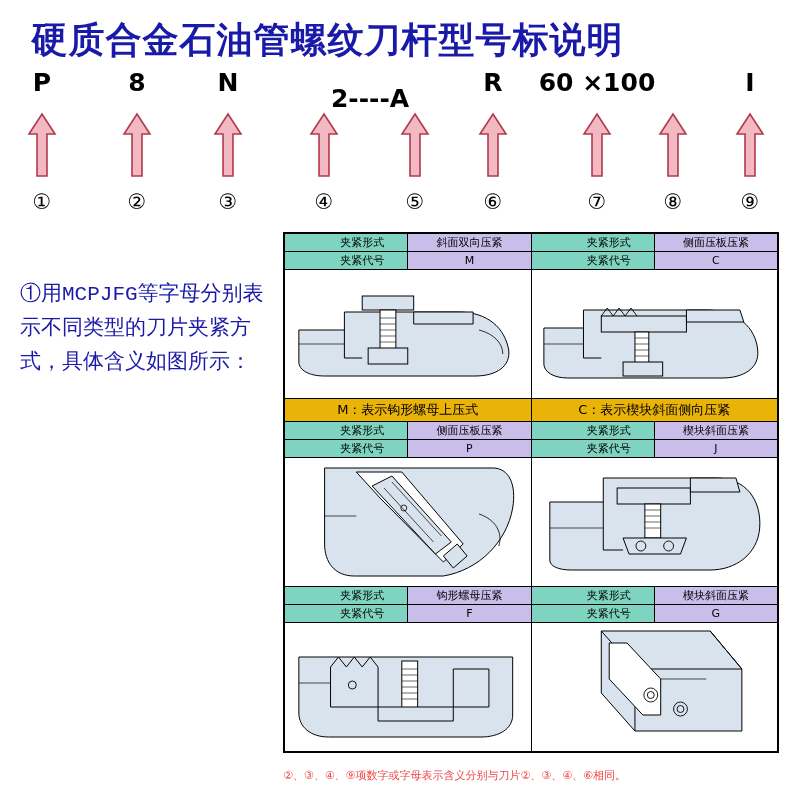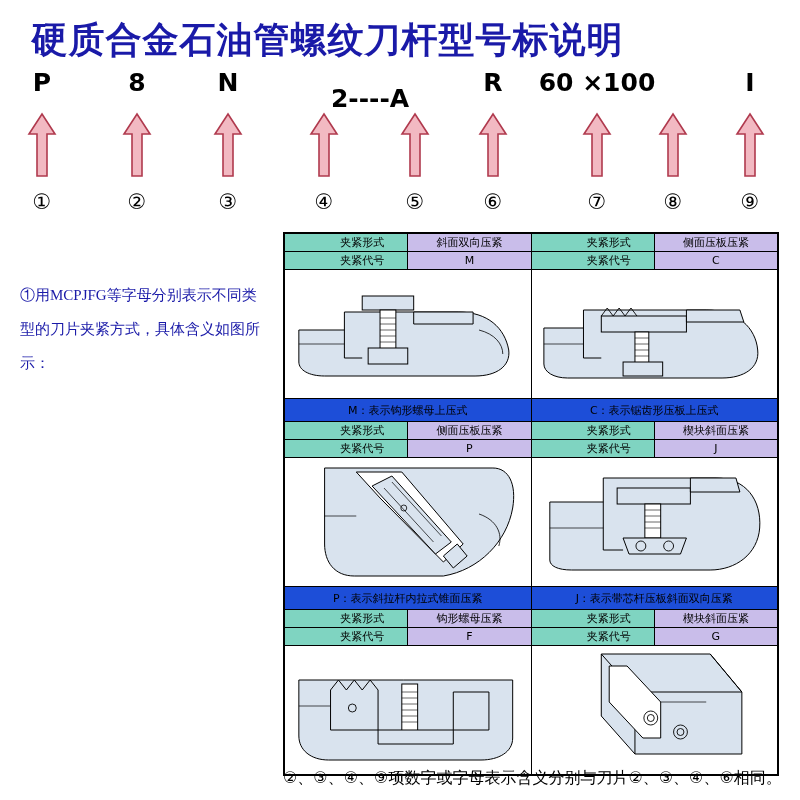--- a/index.html
+++ b/index.html
@@ -65,24 +65,24 @@
     color: #000;
     transform: translateX(-50%);
     font-family: "DejaVu Sans", "Liberation Sans", sans-serif;
   }
   
   .note {
     position: absolute;
     left: 20px;
     top: 278px;
     width: 250px;
-    font-size: 15px;
+    font-size: 21px;
     line-height: 34px;
     color: #1a1aa8;
-    font-family: Liberation Serif, serif;
+    font-family: Liberation Mono, monospace;
   }
   
   .table-wrap {
     position: absolute;
     left: 283px;
     top: 232px;
     width: 496px;
     border: 1px solid #000;
     box-sizing: border-box;
   }
@@ -106,36 +106,36 @@
   }
   .hdr.green { background: #7fd4c1; padding-left: 32px; }
   .hdr.purple { background: #c9bdea; }
   .cellimg {
     height: 128px;
     background: #fff;
     position: relative;
   }
   .caption {
     height: 22px;
-    font-size: 11px;
+    font-size: 13px;
     text-align: center;
     color: #000;
-    background: #1d4ed8;
+    background: #eab308;
     font-family: "DejaVu Sans", "Liberation Sans", sans-serif;
     white-space: nowrap;
   }
   .fig { display: block; width: 100%; height: 100%; }
   
   .footer {
     position: absolute;
     left: 283px;
     top: 768px;
     width: 500px;
-    font-size: 16px;
-    color: #000000;
+    font-size: 11px;
+    color: #ef4444;
     font-family: "DejaVu Sans", "Liberation Sans", sans-serif;
     white-space: nowrap;
   }
 </style>
 </head>
 <body>
 
 <div class="page">
 
   <div class="title">硬质合金石油管螺纹刀杆型号标说明</div>
@@ -262,21 +262,21 @@
               <rect x="92" y="92" width="40" height="14" fill="#d9e3ee" stroke="#000" stroke-width="1"></rect>
               <path d="M156,40 L210,40 L214,52 L156,52 Z" fill="#d9e3ee" stroke="#000" stroke-width="1"></path>
               <line x1="12" y1="74" x2="52" y2="74" stroke="#000" stroke-width="0.7"></line>
               <path d="M52,58 L52,88 L70,88" fill="none" stroke="#000" stroke-width="1"></path>
             </svg>
           </td>
         </tr>
 
         <tr>
           <td class="caption" colspan="2">M：表示钩形螺母上压式</td>
-          <td class="caption" colspan="2">C：表示锯齿形压板上压式</td>
+          <td class="caption" colspan="2">C：表示楔块斜面侧向压紧</td>
         </tr>
 
         <tr>
           <td class="hdr green">夹紧形式</td>
           <td class="hdr purple">侧面压板压紧</td>
           <td class="hdr green">夹紧形式</td>
           <td class="hdr purple">楔块斜面压紧</td>
         </tr>
         <tr>
           <td class="hdr green">夹紧代号</td>
@@ -311,24 +311,20 @@
               <path d="M92,80 L156,80 L150,96 L98,96 Z" fill="#d9e3ee" stroke="#000" stroke-width="1"></path>
               <circle cx="110" cy="88" r="5" fill="none" stroke="#000" stroke-width="0.9"></circle>
               <circle cx="138" cy="88" r="5" fill="none" stroke="#000" stroke-width="0.9"></circle>
               <path d="M160,20 L206,20 L210,34 L160,34 Z" fill="#d9e3ee" stroke="#000" stroke-width="1"></path>
               <line x1="18" y1="70" x2="72" y2="70" stroke="#000" stroke-width="0.7"></line>
               <path d="M72,44 L72,92 L92,92" fill="none" stroke="#000" stroke-width="1"></path>
             </svg>
           </td>
         </tr>
 
-        <tr>
-          <td class="caption" colspan="2">P：表示斜拉杆内拉式锥面压紧</td>
-          <td class="caption" colspan="2">J：表示带芯杆压板斜面双向压紧</td>
-        </tr>
 
         <tr>
           <td class="hdr green">夹紧形式</td>
           <td class="hdr purple">钩形螺母压紧</td>
           <td class="hdr green">夹紧形式</td>
           <td class="hdr purple">楔块斜面压紧</td>
         </tr>
         <tr>
           <td class="hdr green">夹紧代号</td>
           <td class="hdr purple">F</td>

